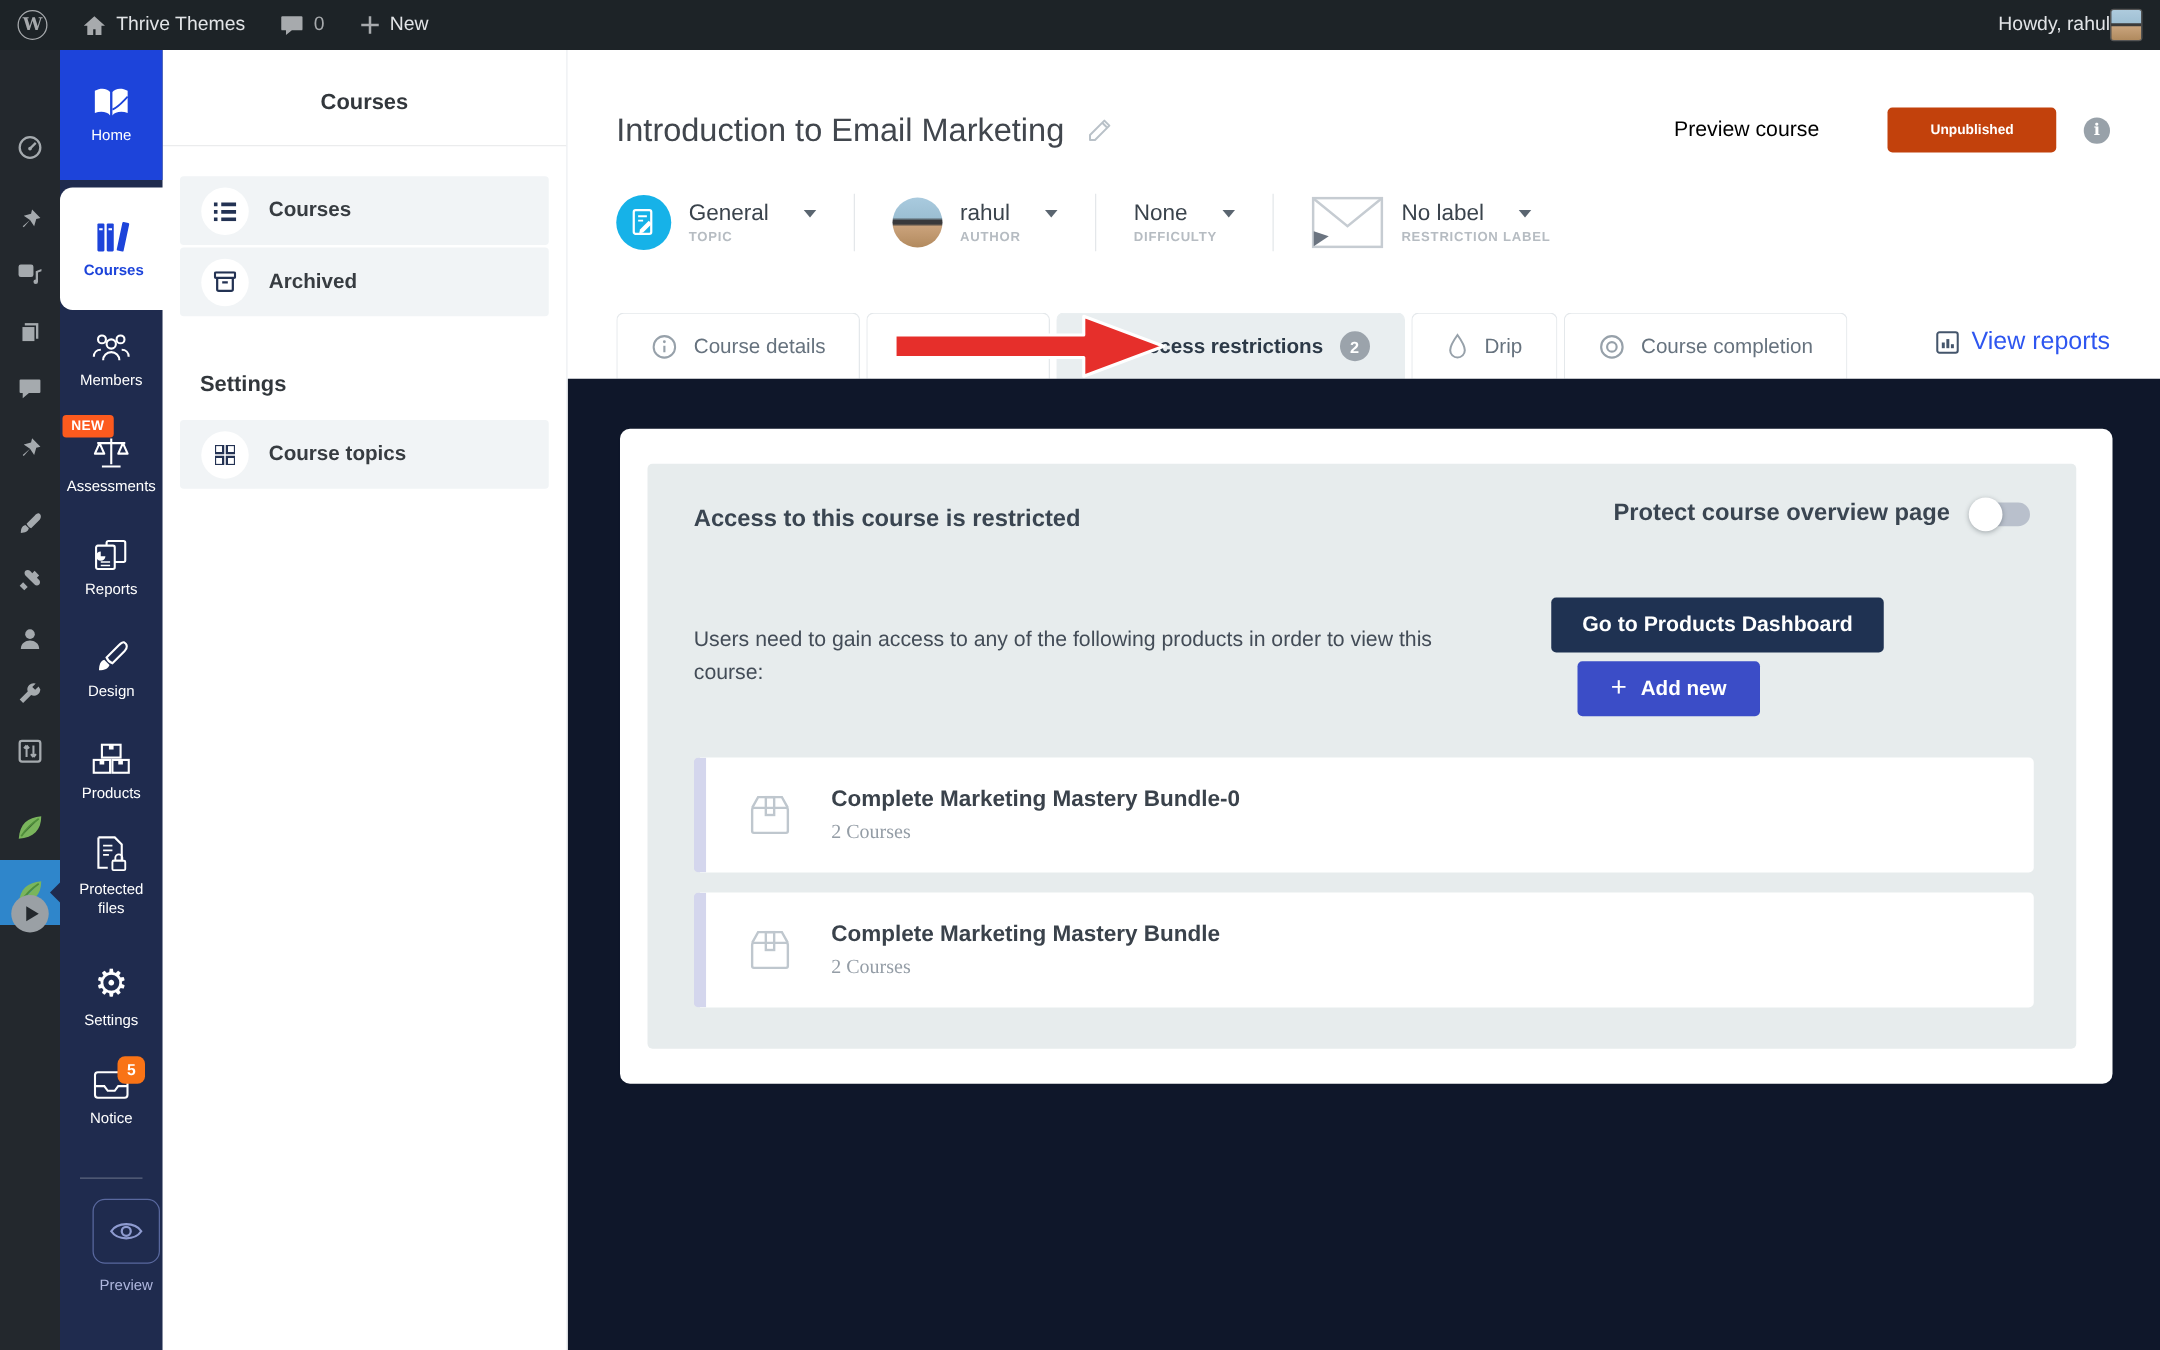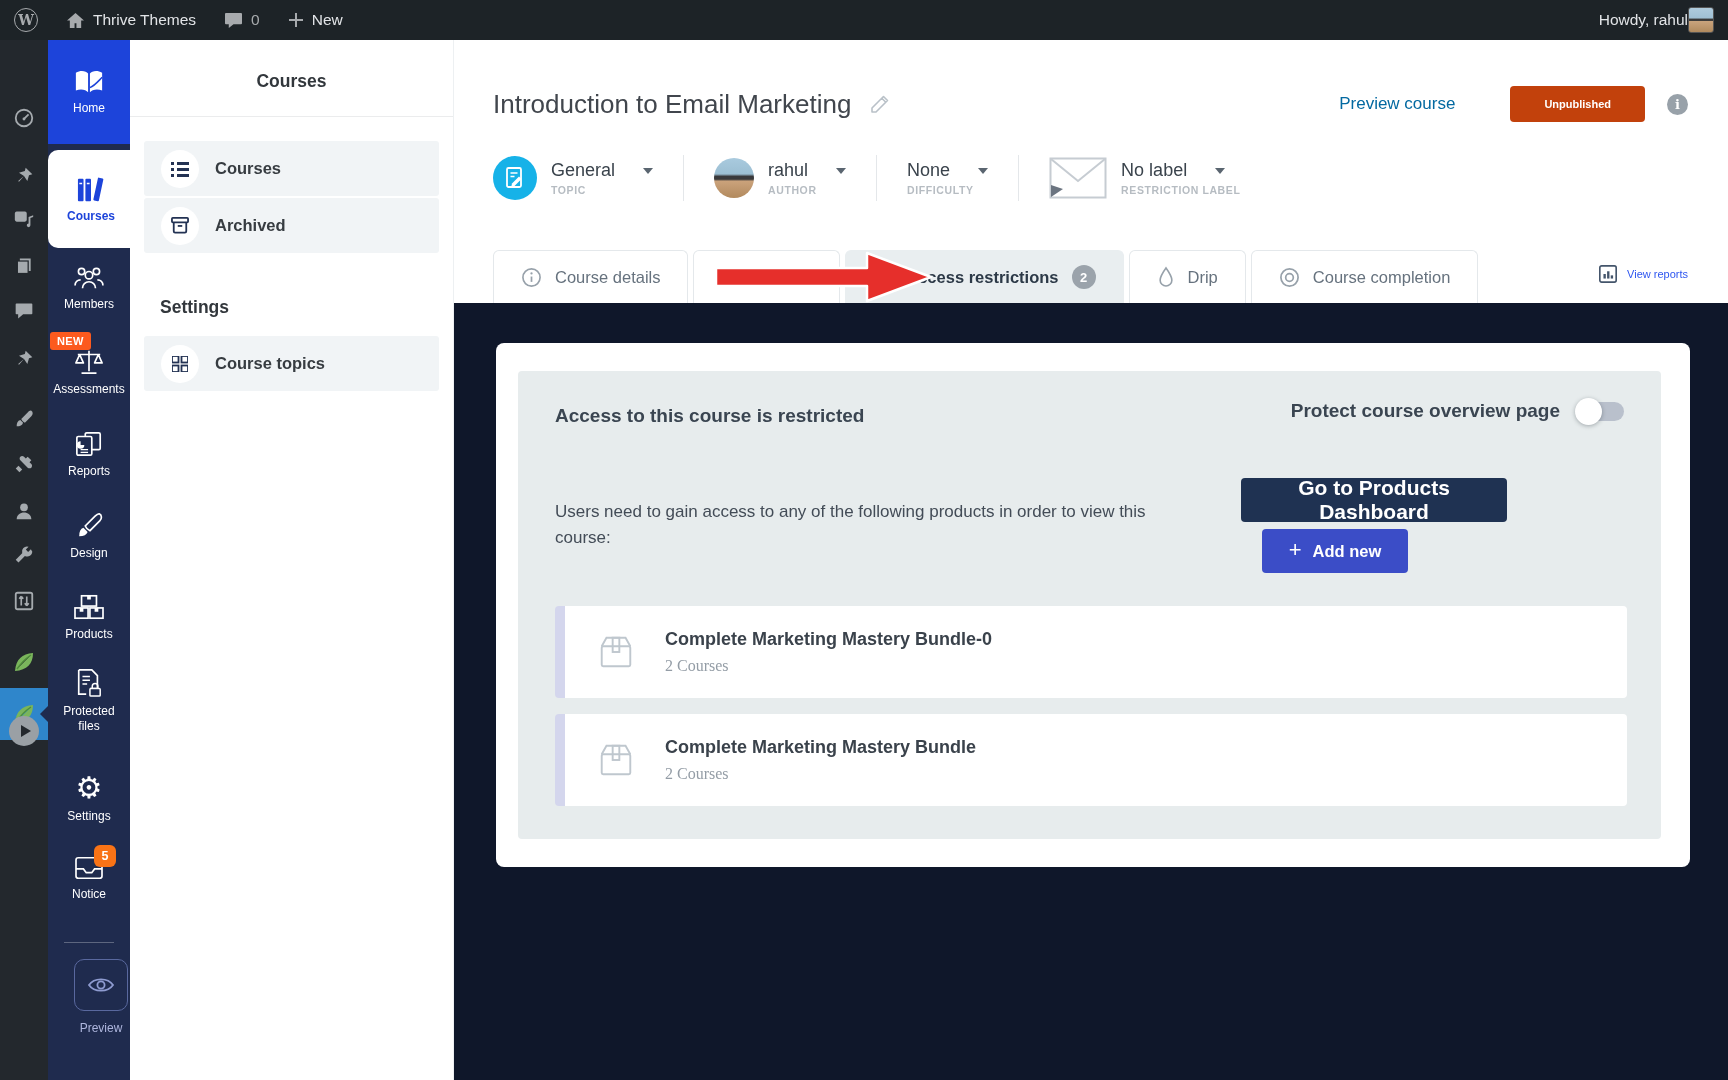--- a/index.html
+++ b/index.html
@@ -67,21 +67,21 @@
   .cn-item .txt { font-size:16.5px; font-weight:600; color:#373c41; }
   .cn-heading { font-size:17.5px; font-weight:700; color:#32373c; margin:44px 0 18px 30px; }
 
   
   .main { position:absolute; top:40px; left:454px; right:0; bottom:0; background:#fff;
     display:flex; flex-direction:column; }
   .main-header { padding:46px 40px 0 39px; background:#fff; position:relative; }
   .title-row { display:flex; align-items:center; }
   .page-title { font-size:26px; font-weight:500; color:#41464d; }
   .pencil { margin-left:18px; color:#b9c1c8; cursor:pointer; }
-  .preview-course { margin-left:auto; color:#0369a1; font-size:17px; cursor:pointer; }
+  .preview-course { margin-left:auto; color:#000000; font-size:17px; cursor:pointer; }
   .status-btn { margin-left:55px; background:#c2410c; color:#fff; font-weight:700; font-size:11px;
     border:none; border-radius:4px; padding:12px 34px; cursor:pointer; }
   .info-dot { margin-left:22px; width:21px; height:21px; border-radius:50%; background:#98a1a9; color:#fff;
     display:flex; align-items:center; justify-content:center; font-size:13px; font-weight:700;
     font-family:"DejaVu Serif",serif; cursor:pointer; }
 
   .meta-row { display:flex; align-items:center; margin-top:30px; height:52px; }
   .meta-group { display:flex; align-items:center; gap:14px; padding:0 30px; cursor:pointer; }
   .meta-group:first-child { padding-left:0; }
   .meta-sep { width:1px; height:46px; background:#e4e7ea; }
@@ -100,41 +100,41 @@
   .tabs-row { display:flex; align-items:flex-end; gap:5px; margin-top:46px; position:relative; }
   .tab { height:53px; background:#fff; border:1px solid #e4e8eb; border-bottom:none;
     border-radius:6px 6px 0 0; display:flex; align-items:center; gap:13px; padding:0 27px;
     font-size:16.5px; font-weight:500; color:#66727e; cursor:pointer; white-space:nowrap; }
   .tab .ticon { color:#97a1aa; }
   .tab.active { background:#e9eef0; border-color:#e9eef0; color:#2c3947; font-weight:700; }
   .tab.active .ticon { color:#39434e; }
   .tab-badge { background:#9ba3ab; color:#fff; width:24px; height:24px; border-radius:50%;
     display:flex; align-items:center; justify-content:center; font-size:13px; font-weight:700; }
   .view-reports { margin-left:auto; align-self:center; display:flex; align-items:center; gap:9px;
-    color:#2e56f0; font-size:11px; font-weight:500; cursor:pointer; padding-bottom:6px; }
+    color:#2e56f0; font-size:20px; font-weight:500; cursor:pointer; padding-bottom:6px; }
   .view-reports .ticon { color:#44556b; }
 
   .red-arrow { position:absolute; left:222px; top:-4px; z-index:8; pointer-events:none; }
 
   
   .content { flex:1; background:#0f172a; position:relative; }
   .outer-panel { position:absolute; left:42px; right:38px; top:40px; height:524px; background:#fff;
     border-radius:8px; box-shadow:0 1px 2px rgba(40,50,60,.06); }
   .inner-panel { position:absolute; left:22px; right:29px; top:28px; bottom:28px; background:#e7eced;
     border-radius:4px; }
   .restrict-heading { position:absolute; left:37px; top:34px; font-size:19px; font-weight:700; color:#3a4551; }
   .protect-row { position:absolute; right:37px; top:29px; display:flex; align-items:center; gap:17px; cursor:pointer; }
   .protect-label { font-size:19px; font-weight:700; color:#3a4551; }
   .toggle { width:47px; height:19px; background:#b9c0cc; border-radius:10px; position:relative; cursor:pointer; }
   .toggle .knob { position:absolute; left:-2px; top:-4px; width:27px; height:27px; border-radius:50%;
     background:#fff; box-shadow:0 1px 4px rgba(30,40,50,.35); }
   .description { position:absolute; left:37px; top:128px; width:645px; font-size:17px;
     color:#434c57; line-height:1.5; }
   .actions { position:absolute; right:154px; top:107px; width:266px; }
-  .btn-dark { width:266px; height:44px; background:#1f3252; color:#fff; font-weight:700; font-size:21px;
+  .btn-dark { width:266px; height:44px; background:#1f3252; color:#fff; font-weight:700; font-size:17px;
     border:none; border-radius:4px; display:flex; align-items:center; justify-content:center; cursor:pointer; }
   .btn-blue { width:146px; height:44px; margin:7px 0 0 21px; background:#3b4dc7; color:#fff; font-weight:700;
     font-size:16.5px; border:none; border-radius:4px; display:flex; align-items:center; justify-content:center;
     gap:11px; cursor:pointer; }
   .plus-glyph { font-size:22px; font-weight:400; line-height:1; margin-top:-2px; }
   .products { position:absolute; left:37px; right:34px; top:235px; display:flex; flex-direction:column; gap:16px; }
   .product-card { height:92px; background:#fff; border-left:10px solid #d4d6ed; border-radius:4px;
     display:flex; align-items:center; padding-left:30px; gap:28px; cursor:pointer; }
   .p-icon { color:#bfc7ce; }
   .p-name { font-size:18px; font-weight:700; color:#3a424b; }

